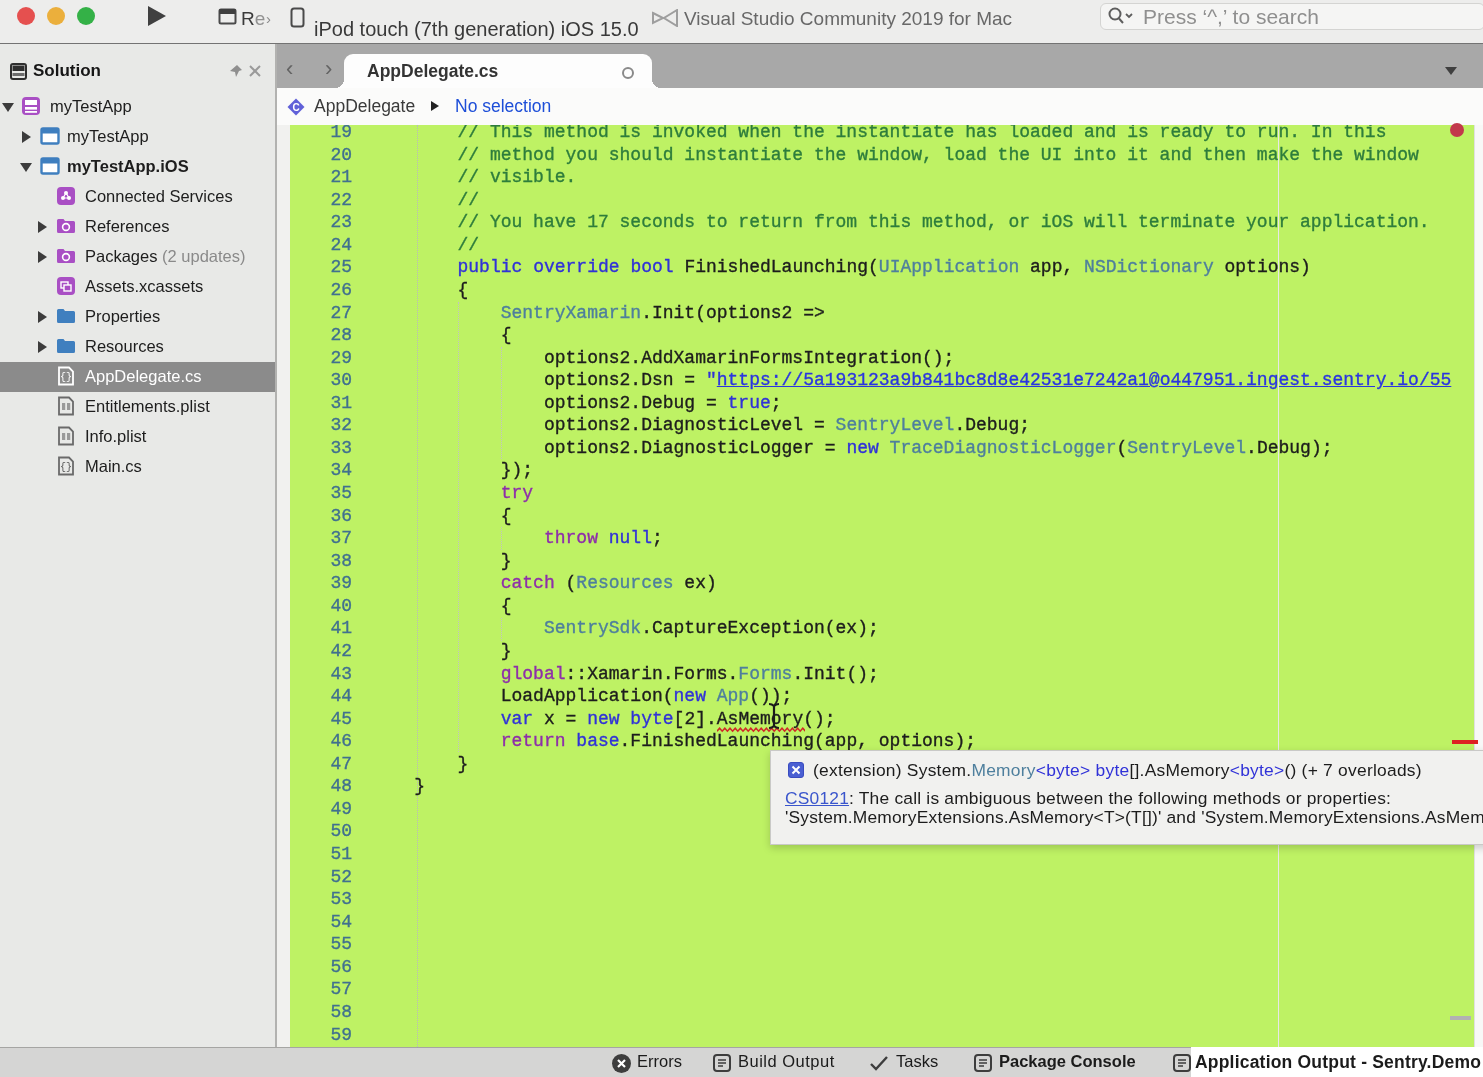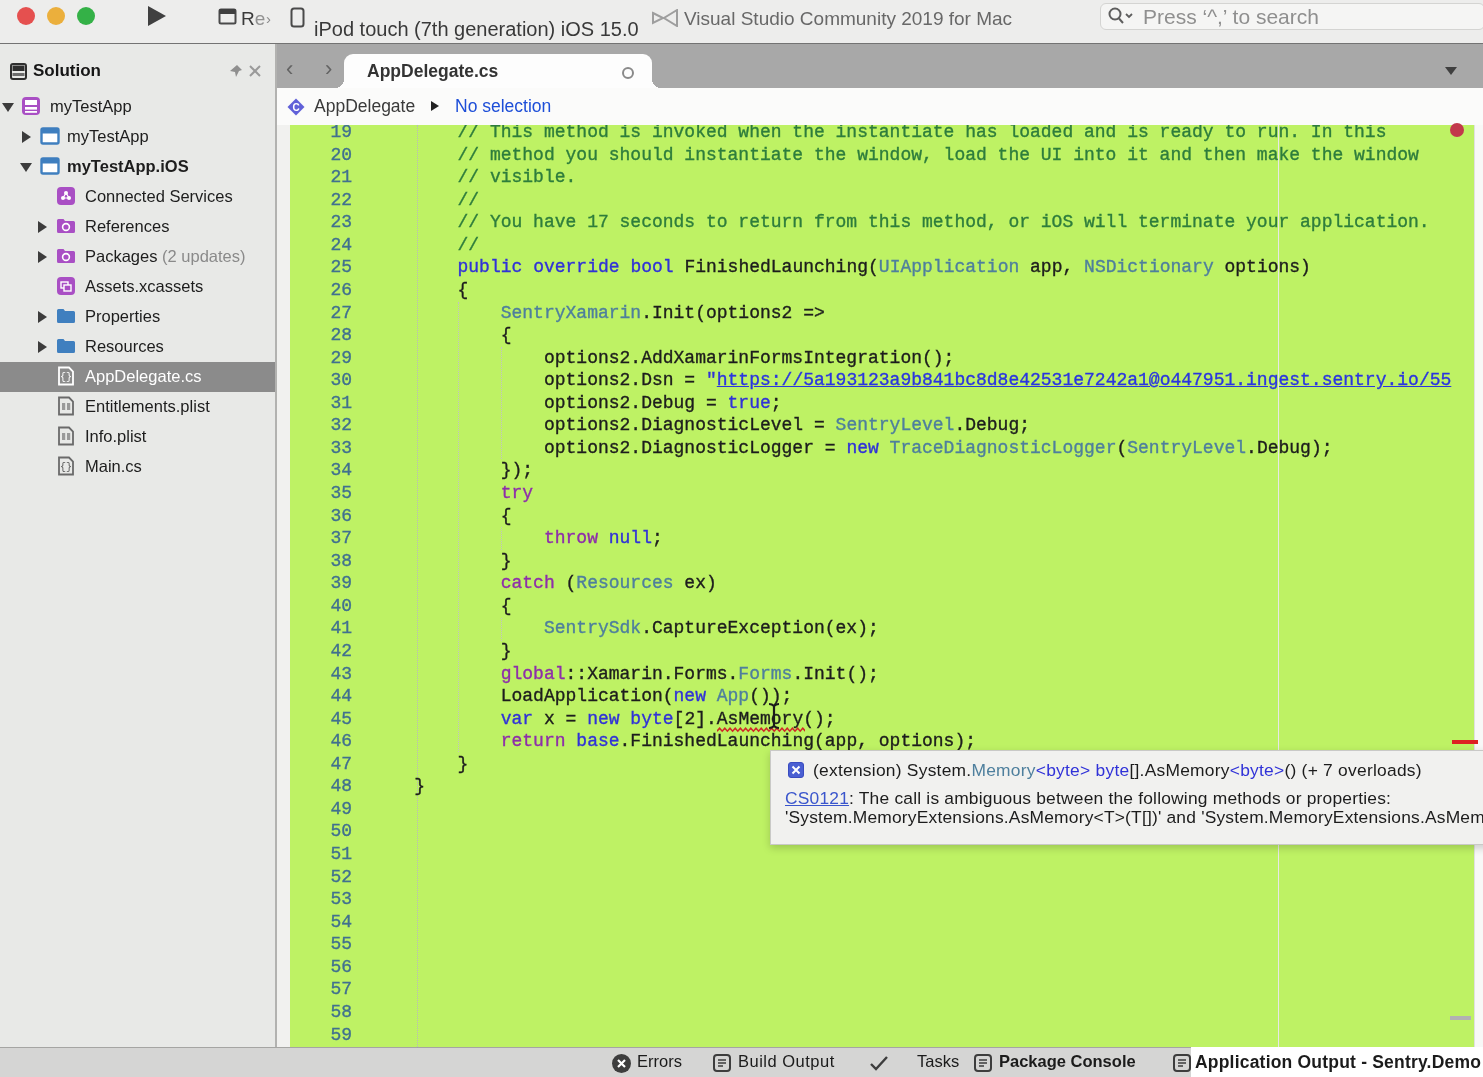--- a/index.html
+++ b/index.html
@@ -336,21 +336,21 @@
   </svg>
   <div class="dockitem" style="left:637px;">Errors</div>
   <svg class="dockitem" style="left:713px;top:6px" width="18" height="18" viewBox="0 0 18 18">
     <rect x="1" y="1" width="16" height="16" rx="3" fill="none" stroke="#3d3d3d" stroke-width="2"></rect>
     <path d="M5 6 L13 6 M5 9 L13 9 M5 12 L10 12" stroke="#3d3d3d" stroke-width="1.6"></path>
   </svg>
   <div class="dockitem" style="left:738px;letter-spacing:0.5px;">Build Output</div>
   <svg class="dockitem" style="left:869px;top:7px" width="20" height="16" viewBox="0 0 20 16">
     <path d="M2 9 L7 14 L18 2" fill="none" stroke="#3d3d3d" stroke-width="2.4"></path>
   </svg>
-  <div class="dockitem" style="left:896px;margin-left:21px;">Tasks</div>
+  <div class="dockitem" style="left:896px;">Tasks</div>
   <svg class="dockitem" style="left:974px;top:6px" width="18" height="18" viewBox="0 0 18 18">
     <rect x="1" y="1" width="16" height="16" rx="3" fill="none" stroke="#3d3d3d" stroke-width="2"></rect>
     <path d="M5 6 L13 6 M5 9 L13 9 M5 12 L10 12" stroke="#3d3d3d" stroke-width="1.6"></path>
   </svg>
   <div class="dockitem b" style="left:999px;">Package Console</div>
   <svg class="dockitem" style="left:1173px;top:6px" width="18" height="18" viewBox="0 0 18 18">
     <rect x="1" y="1" width="16" height="16" rx="3" fill="none" stroke="#3d3d3d" stroke-width="2"></rect>
     <path d="M5 6 L13 6 M5 9 L13 9 M5 12 L10 12" stroke="#3d3d3d" stroke-width="1.6"></path>
   </svg>
   <div class="dockitem b" style="left:1195px;font-size:17.5px;letter-spacing:0.2px;">Application Output - Sentry.Demo</div>

